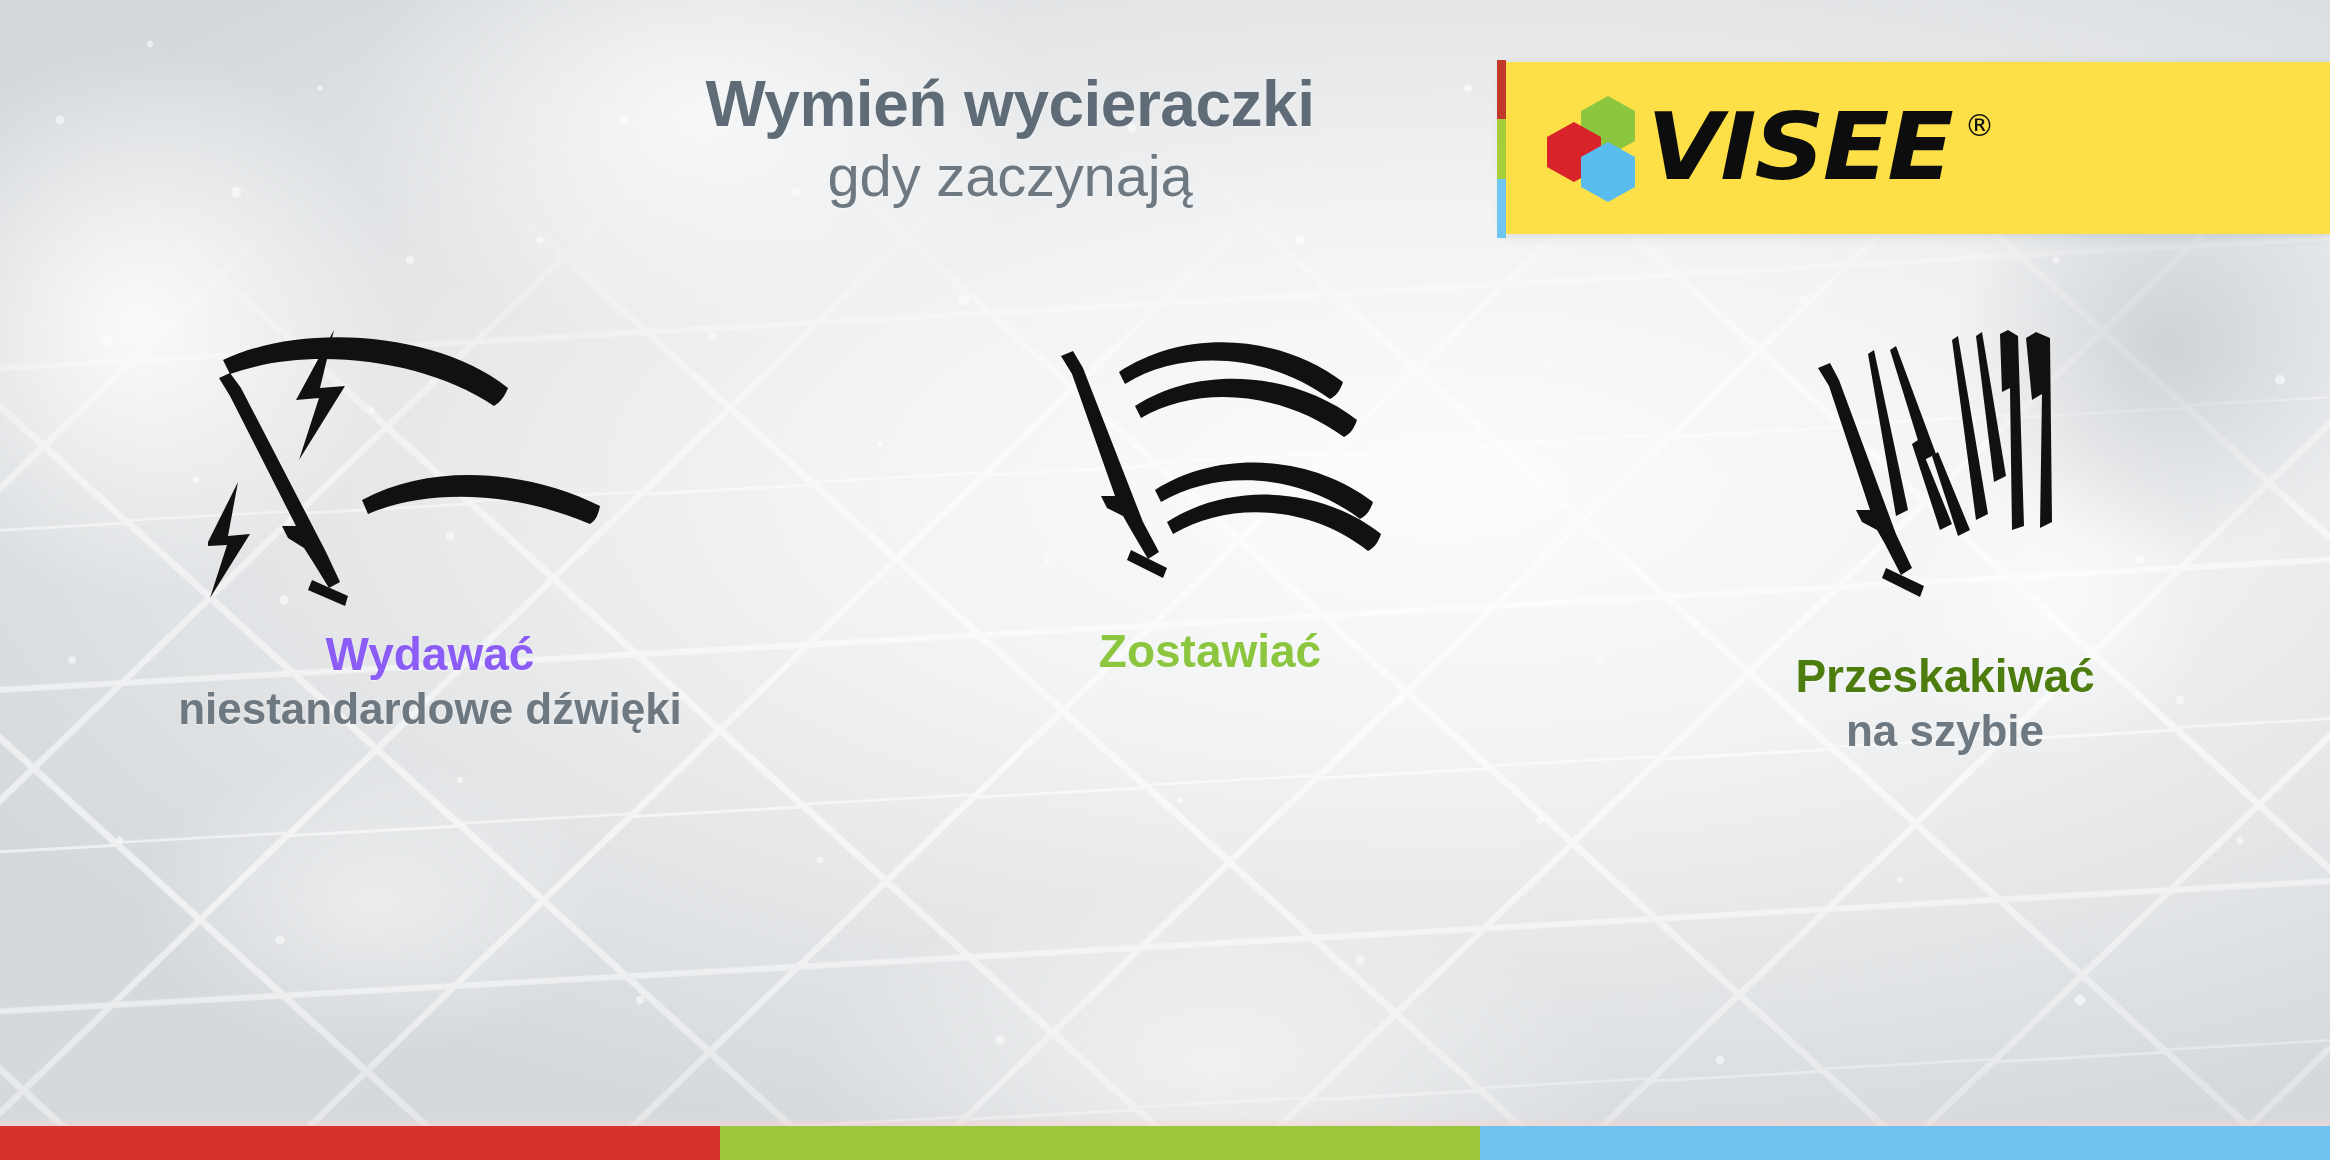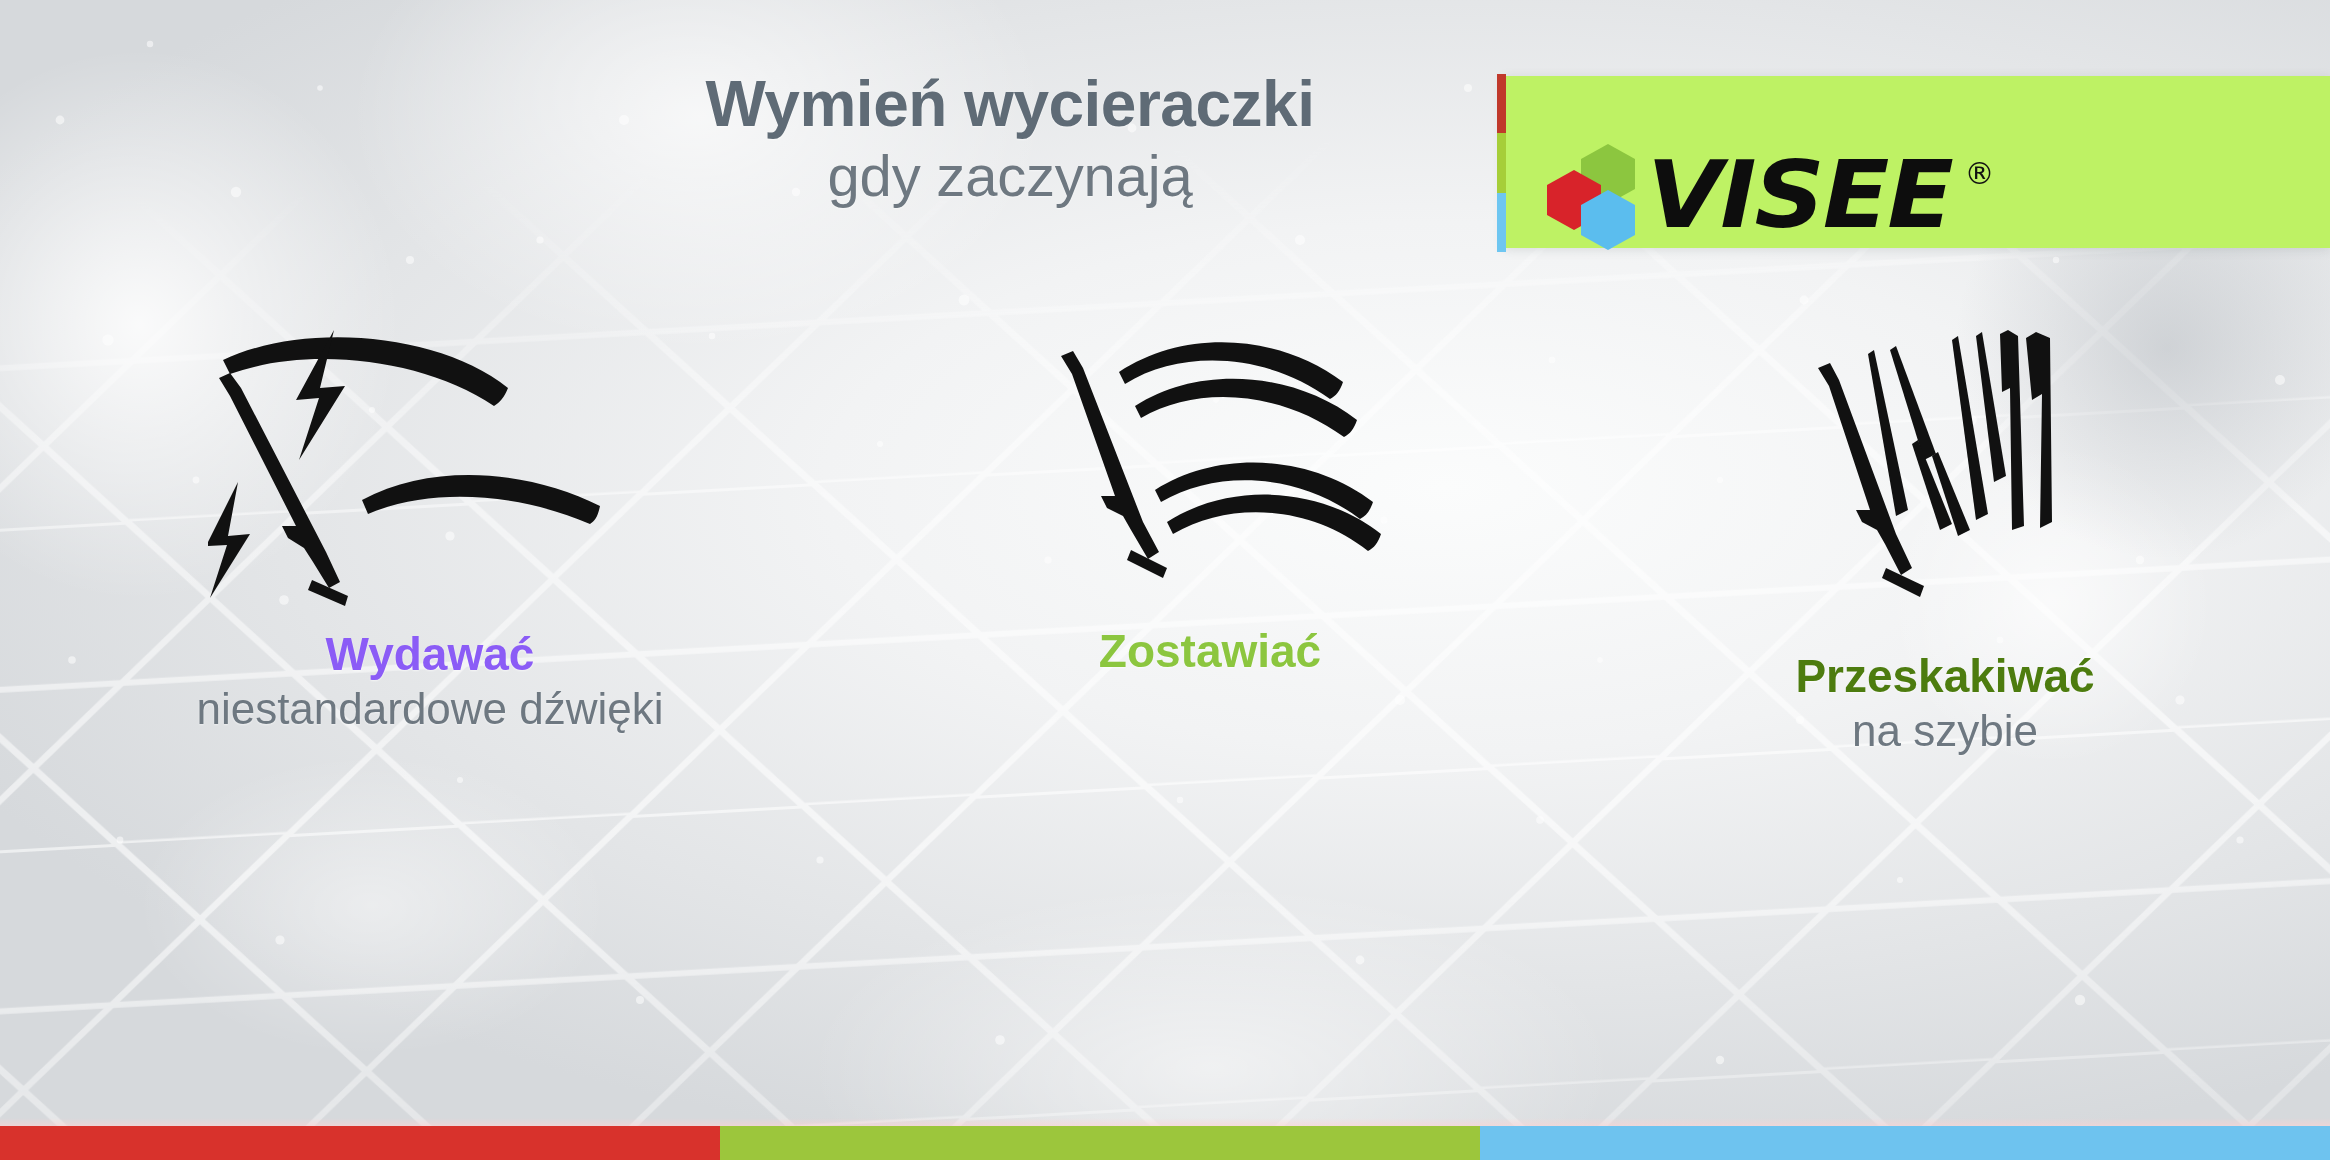--- a/index.html
+++ b/index.html
@@ -68,23 +68,23 @@
   }
   .subheadline {
     font-size:58px; font-weight:400; letter-spacing:-.2px;
     color:#6e7881; line-height:1.12; margin-top:8px;
     text-shadow:0 1px 2px rgba(255,255,255,.5);
   }
 
   
   .logo-box {
     position:absolute;
-    left:1503px; top:76px; width:827px; height:172px;
-    background:#bef264;
-    display:flex; align-items:flex-end;
+    left:1503px; top:62px; width:827px; height:172px;
+    background:#fde047;
+    display:flex; align-items:center;
     box-shadow:0 2px 10px rgba(90,98,106,.16);
   }
   .logo-bar {
     position:absolute; left:-6px; top:-2px;
     width:9px; height:178px;
     display:flex; flex-direction:column;
   }
   .logo-bar span { flex:1 1 0; display:block; }
 
   .logo-inner {
@@ -138,21 +138,21 @@
 
   .cap {
     position:absolute; left:0; width:100%;
     text-align:center;
   }
   .cap-title {
     font-size:46px; font-weight:700; line-height:1.08;
     text-shadow:0 1px 2px rgba(255,255,255,.6);
   }
   .cap-sub {
-    font-size:44px; font-weight:400; color:#6e7881; line-height:1.12;
+    font-size:44px; font-weight:700; color:#6e7881; line-height:1.12;
     margin-top:4px;
     text-shadow:0 1px 2px rgba(255,255,255,.5);
   }
 
   .cap-1 { top:300px; }
   .cap-2 { top:297px; }
   .cap-3 { top:322px; }
 
   
   .footer-bar {

